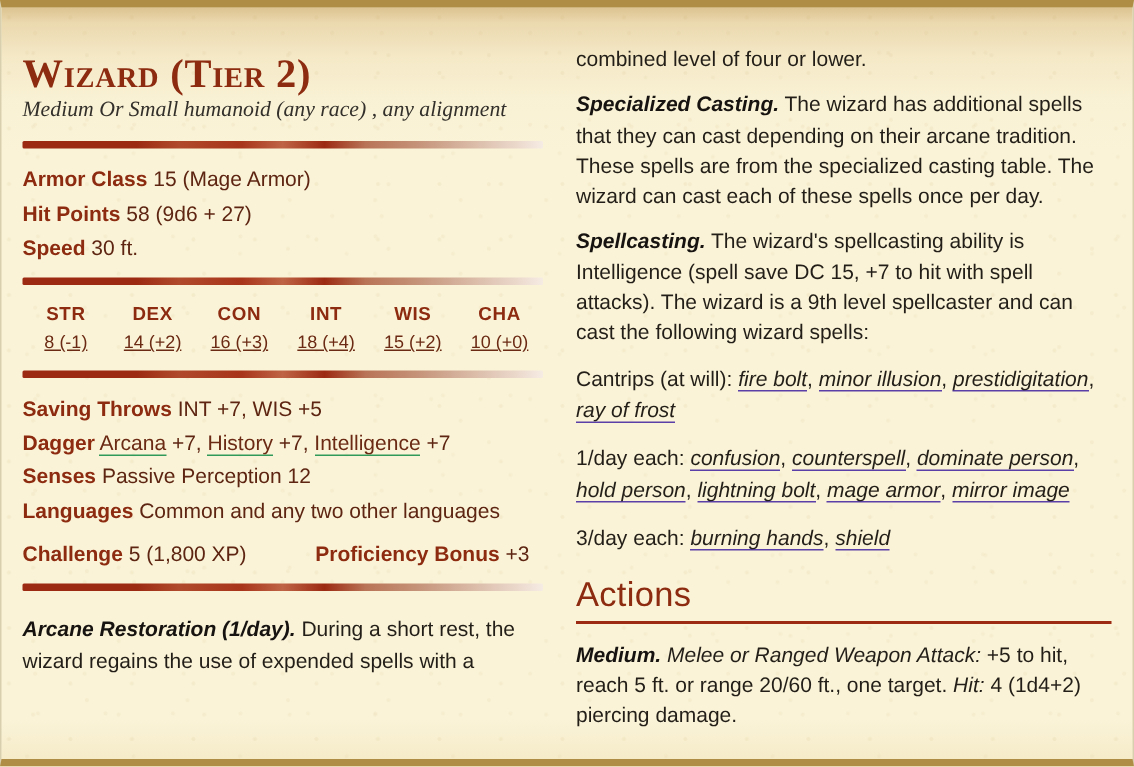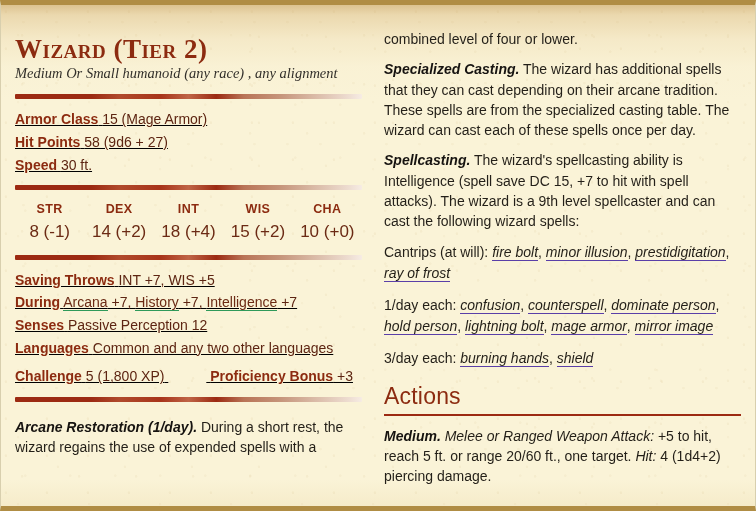--- a/index.html
+++ b/index.html
@@ -114,21 +114,21 @@
     font-size: 14px;
     color: #58170a;
     line-height: 1.62;
   }
   .attr .k {
     font-weight: bold;
     color: #8c2b10;
   }
   .attr .v { color: #5d2512; }
 
-  .attr-block { margin: 2px 0; text-decoration: underline; }
+  .attr-block { margin: 2px 0; }
 
   
   .abilities {
     display: flex;
     width: 100%;
     margin: 3px 0 4px 0;
     align-items: center;
   }
   .abil {
     flex: 1 1 0;
@@ -137,24 +137,25 @@
   .abil-name {
     font-family: "Liberation Sans", sans-serif;
     font-weight: bold;
     font-size: 12.5px;
     letter-spacing: .4px;
     color: #8c2b10;
     line-height: 1.6;
   }
   .abil-score {
     font-family: "Liberation Sans", sans-serif;
-    font-size: 17px;
+    font-size: 12px;
     color: #6b2a14;
     line-height: 1.55;
     white-space: nowrap;
+    text-decoration: underline;
   }
 
   
   .skill-link {
     color: #6b2a14;
     text-decoration: none;
     border-bottom: 1.4px solid #2f9a5a;
     padding-bottom: 0px;
   }
   .spell-link {
@@ -233,20 +234,24 @@
       <div class="abilities" id="abilities-row">
           <div class="abil">
             <div class="abil-name">STR</div>
             <div class="abil-score">8 (-1)</div>
           </div>
           <div class="abil">
             <div class="abil-name">DEX</div>
             <div class="abil-score">14 (+2)</div>
           </div>
           <div class="abil">
+            <div class="abil-name">CON</div>
+            <div class="abil-score">16 (+3)</div>
+          </div>
+          <div class="abil">
             <div class="abil-name">INT</div>
             <div class="abil-score">18 (+4)</div>
           </div>
           <div class="abil">
             <div class="abil-name">WIS</div>
             <div class="abil-score">15 (+2)</div>
           </div>
           <div class="abil">
             <div class="abil-name">CHA</div>
             <div class="abil-score">10 (+0)</div>
@@ -255,21 +260,21 @@
 
       <div class="rule"></div>
 
       <div class="attr-block">
         <div class="attr">
           <span class="k">Saving Throws</span>
           <span class="v">INT +7, WIS +5</span>
         </div>
 
         <div class="attr">
-          <span class="k">During</span>
+          <span class="k">Dagger</span>
           <span class="v" id="skills-value"><a class="skill-link" href="#">Arcana</a><span> +7, </span><a class="skill-link" href="#">History</a><span> +7, </span><a class="skill-link" href="#">Intelligence</a><span> +7</span></span>
         </div>
 
         <div class="attr">
           <span class="k">Senses</span>
           <span class="v">Passive Perception 12</span>
         </div>
 
         <div class="attr">
           <span class="k">Languages</span>

